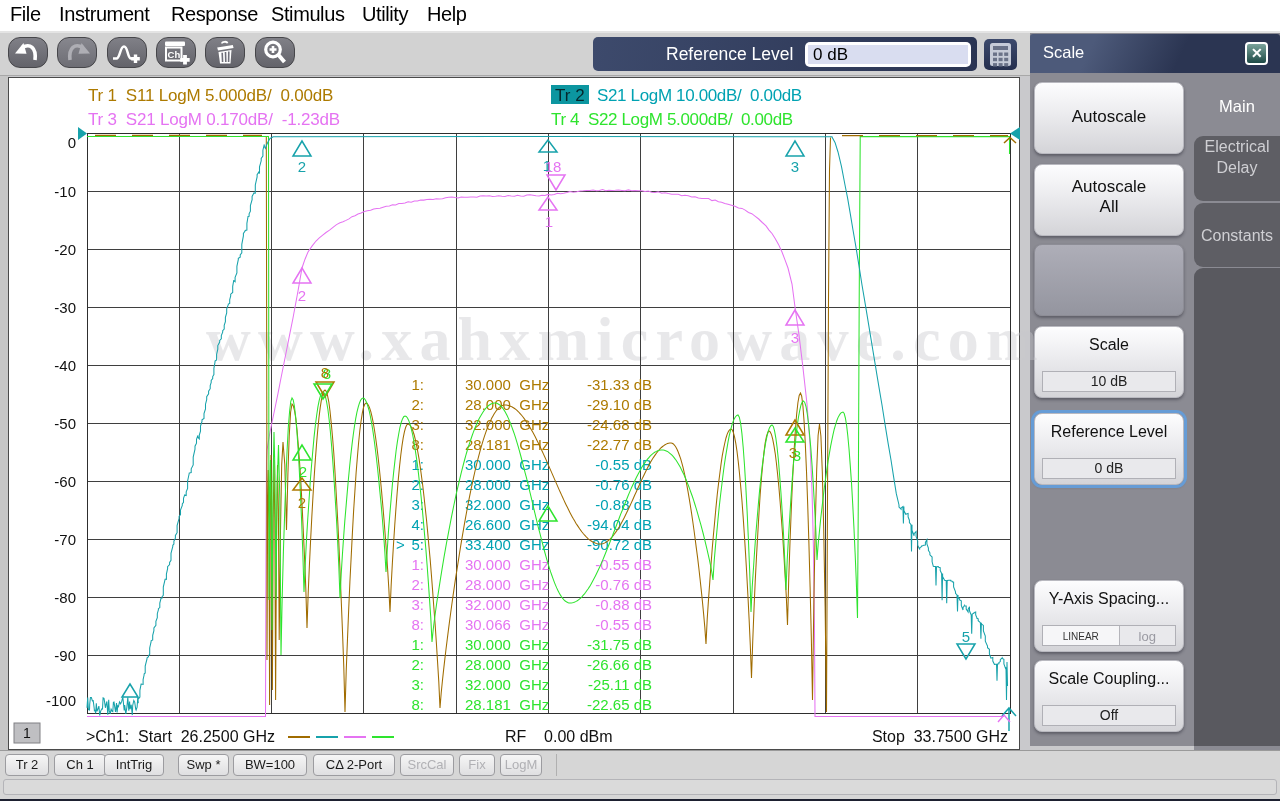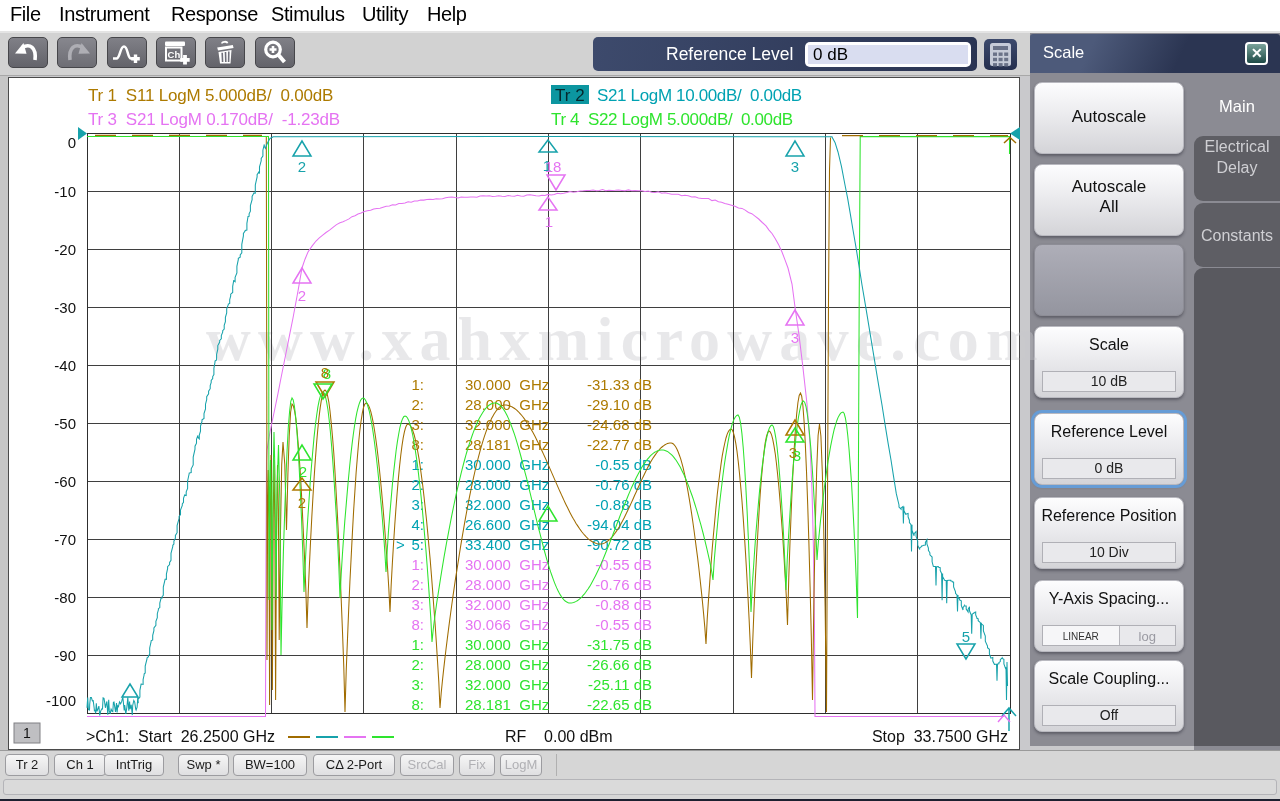--- a/index.html
+++ b/index.html
@@ -1,20 +1,20 @@
 <!DOCTYPE html>
 <html><head><meta charset="utf-8"><title>VNA</title><style>
 *{margin:0;padding:0;box-sizing:border-box}
 html,body{width:1280px;height:801px;overflow:hidden;font-family:"Liberation Sans",sans-serif;background:#c9c9cc}
 .abs{position:absolute}
 #menubar{left:0;top:0;width:1280px;height:31px;background:#fff}
 #menubar span{position:absolute;top:3px;font-size:20px;color:#000;letter-spacing:-0.4px}
 #menustrip{left:0;top:31px;width:1280px;height:2px;background:#e4e4e4}
 #toolbar{left:0;top:33px;width:1280px;height:43px;background:#d2d2d2;border-bottom:1px solid #a8a8a8}
-.tbtn{position:absolute;top:4px;width:40px;height:31px;border-radius:5px;border:1px solid #46464a;background:linear-gradient(#808087,#63636a)}
+.tbtn{position:absolute;top:4px;width:40px;height:31px;border-radius:12px;border:1px solid #46464a;background:linear-gradient(#808087,#63636a)}
 #refbar{left:593px;top:4px;width:384px;height:34px;background:linear-gradient(100deg,#3d4a6c,#2a3452);border-radius:5px}
 #refbar .lab{position:absolute;left:73px;top:7px;font-size:17.5px;color:#fff}
 #refinput{position:absolute;left:212px;top:5px;width:166px;height:25px;background:#fff;border-radius:5px}
 #refinput .in{position:absolute;left:3px;top:3px;right:3px;bottom:3px;background:#d9ddf0;font-size:17px;color:#000;padding:0px 5px;line-height:19px}
 #calcbtn{left:984px;top:6px;width:33px;height:31px;background:linear-gradient(#3d4a6c,#252f4e);border-radius:5px}
 #chart{left:8px;top:77px;width:1012px;height:673px;background:#fff;border:1px solid #4a4a4a}
 #leftstrip{left:0;top:76px;width:8px;height:674px;background:#c6c6c6}
 #panel{left:1030px;top:33px;width:250px;height:713px;background:#8b8b93;border-radius:0 0 8px 0}
 #ptitle{position:absolute;left:0;top:1px;width:250px;height:39px;background:linear-gradient(115deg,#4d5a7a 25%,#2b3552 60%);border-radius:3px 3px 0 0}
 #ptitle .t{position:absolute;left:13px;top:9px;font-size:16.5px;color:#fff}
@@ -134,24 +134,20 @@
         <span class="cap" style="margin-top:12px;font-size:17px">Autoscale<br>All</span>
       </div>
     <div class="pbtn" id="pempty" style="top:171px"></div>
     <div class="pbtn" style="top:253px">
         <span class="cap">Scale</span>
         <div class="pval">10 dB</div>
       </div>
     <div class="pbtn" id="prefsel" style="top:340px">
         <span class="cap">Reference Level</span>
         <div class="pval">0 dB</div>
-      </div>
-    <div class="pbtn" style="top:424px">
-        <span class="cap">Reference Position</span>
-        <div class="pval">10 Div</div>
       </div>
     <div class="pbtn" style="top:507px">
         <span class="cap">Y-Axis Spacing...</span>
         <div class="pval" style="padding:0;line-height:22px">
           <span style="position:absolute;left:0;top:0;width:58%;height:100%;background:#f6f6f8;border-right:1px solid #b5b5bb;color:#333;font-size:10px">LINEAR</span>
           <span style="position:absolute;right:0;top:0;width:42%;height:100%;color:#9a9aa2;font-size:13px">log</span>
         </div>
       </div>
     <div class="pbtn" style="top:587px">
         <span class="cap">Scale Coupling...</span>

